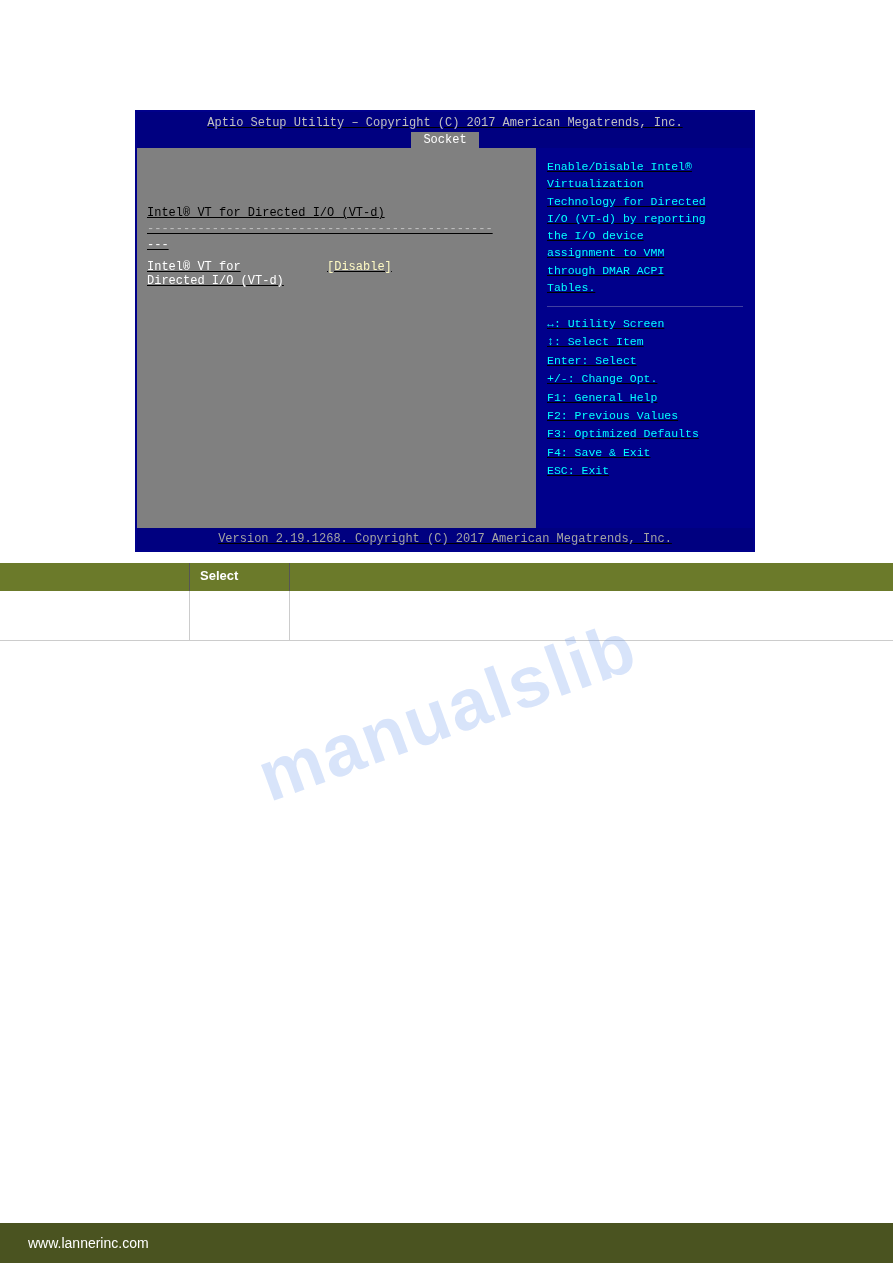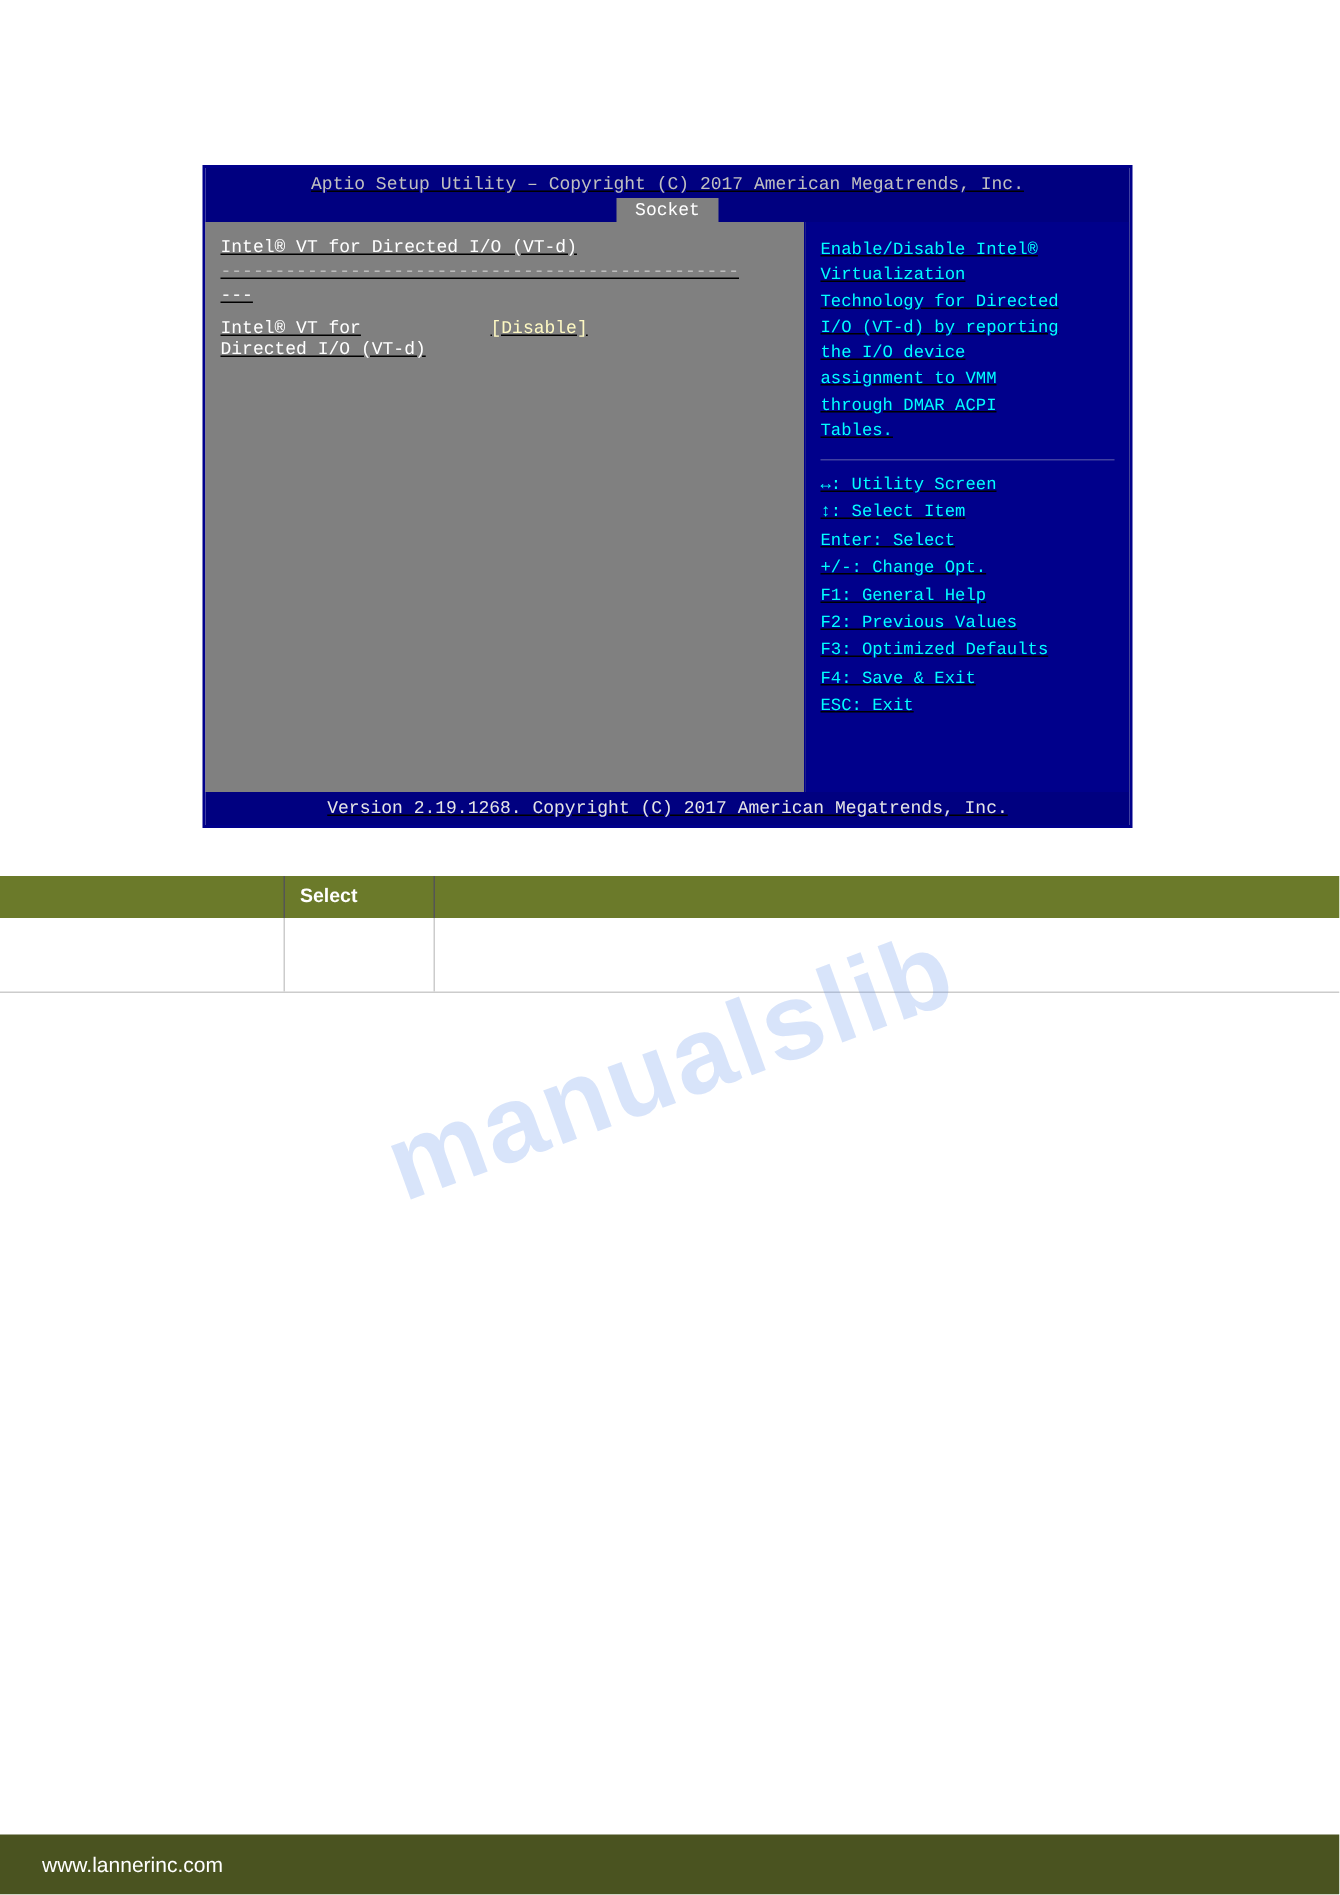--- a/index.html
+++ b/index.html
@@ -88,31 +88,32 @@
     }
 
     .bios-right .shortcuts {
       color: #00ffff;
       line-height: 1.6;
     }
 
     
     .bios-footer {
       background: #000080;
-      color: #e5e5e5;
+      color: #a3a3a3;
       font-family: 'Courier New', monospace;
       font-size: 12px;
       text-align: center;
       padding: 4px 0;
     }
 
     
     .bios-left .item-title {
-      color: #ffffff;
+      color: #000000;
       margin-bottom: 2px;
+      margin-top: 48px;
     }
     .bios-left .separator {
       color: #c0c0c0;
       margin-bottom: 2px;
     }
     .bios-left .blank {
       margin-bottom: 8px;
     }
     .bios-left .setting-row {
       display: flex;
@@ -124,21 +125,21 @@
     }
     .bios-left .setting-value {
       color: #fef9c3;
     }
     .bios-left .setting-name2 {
       color: #ffffff;
     }
 
     
     .table-section {
-      margin-top: 32px;
+      margin-top: 11px;
       margin-left: 0;
       width: 100%;
     }
 
     .table-header {
       display: flex;
       background: #6b7a2a;
       height: 28px;
     }
     .table-header-cell {

